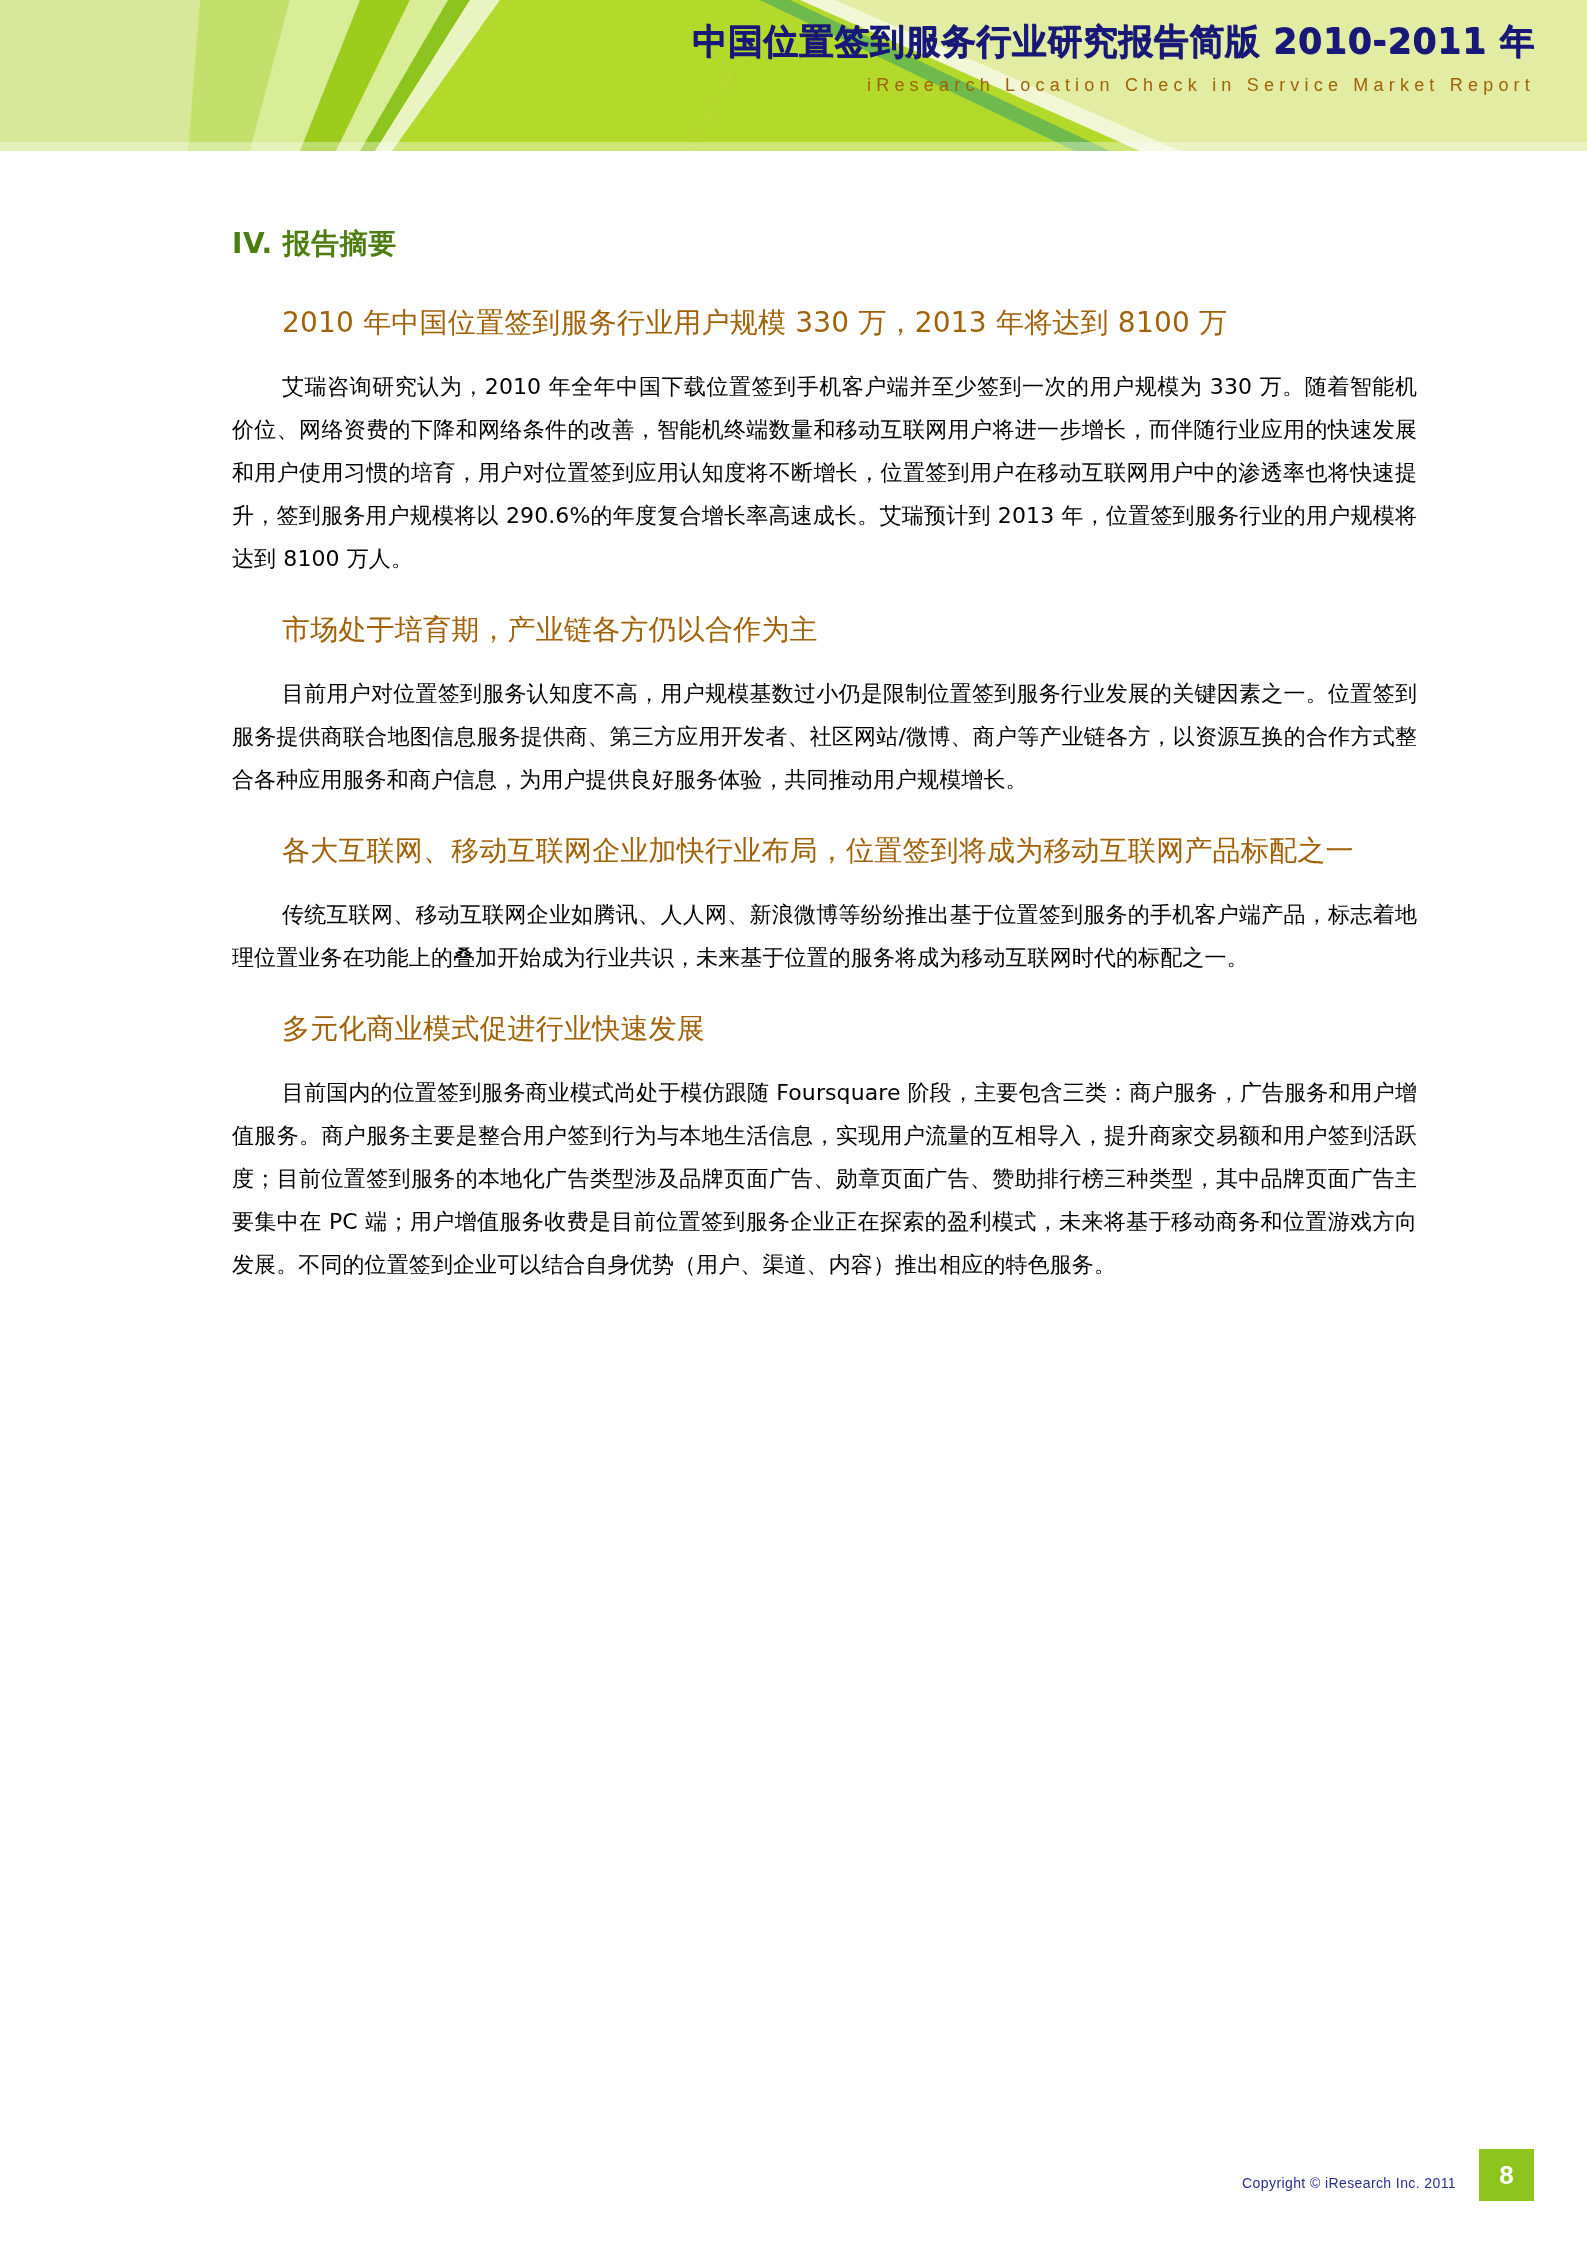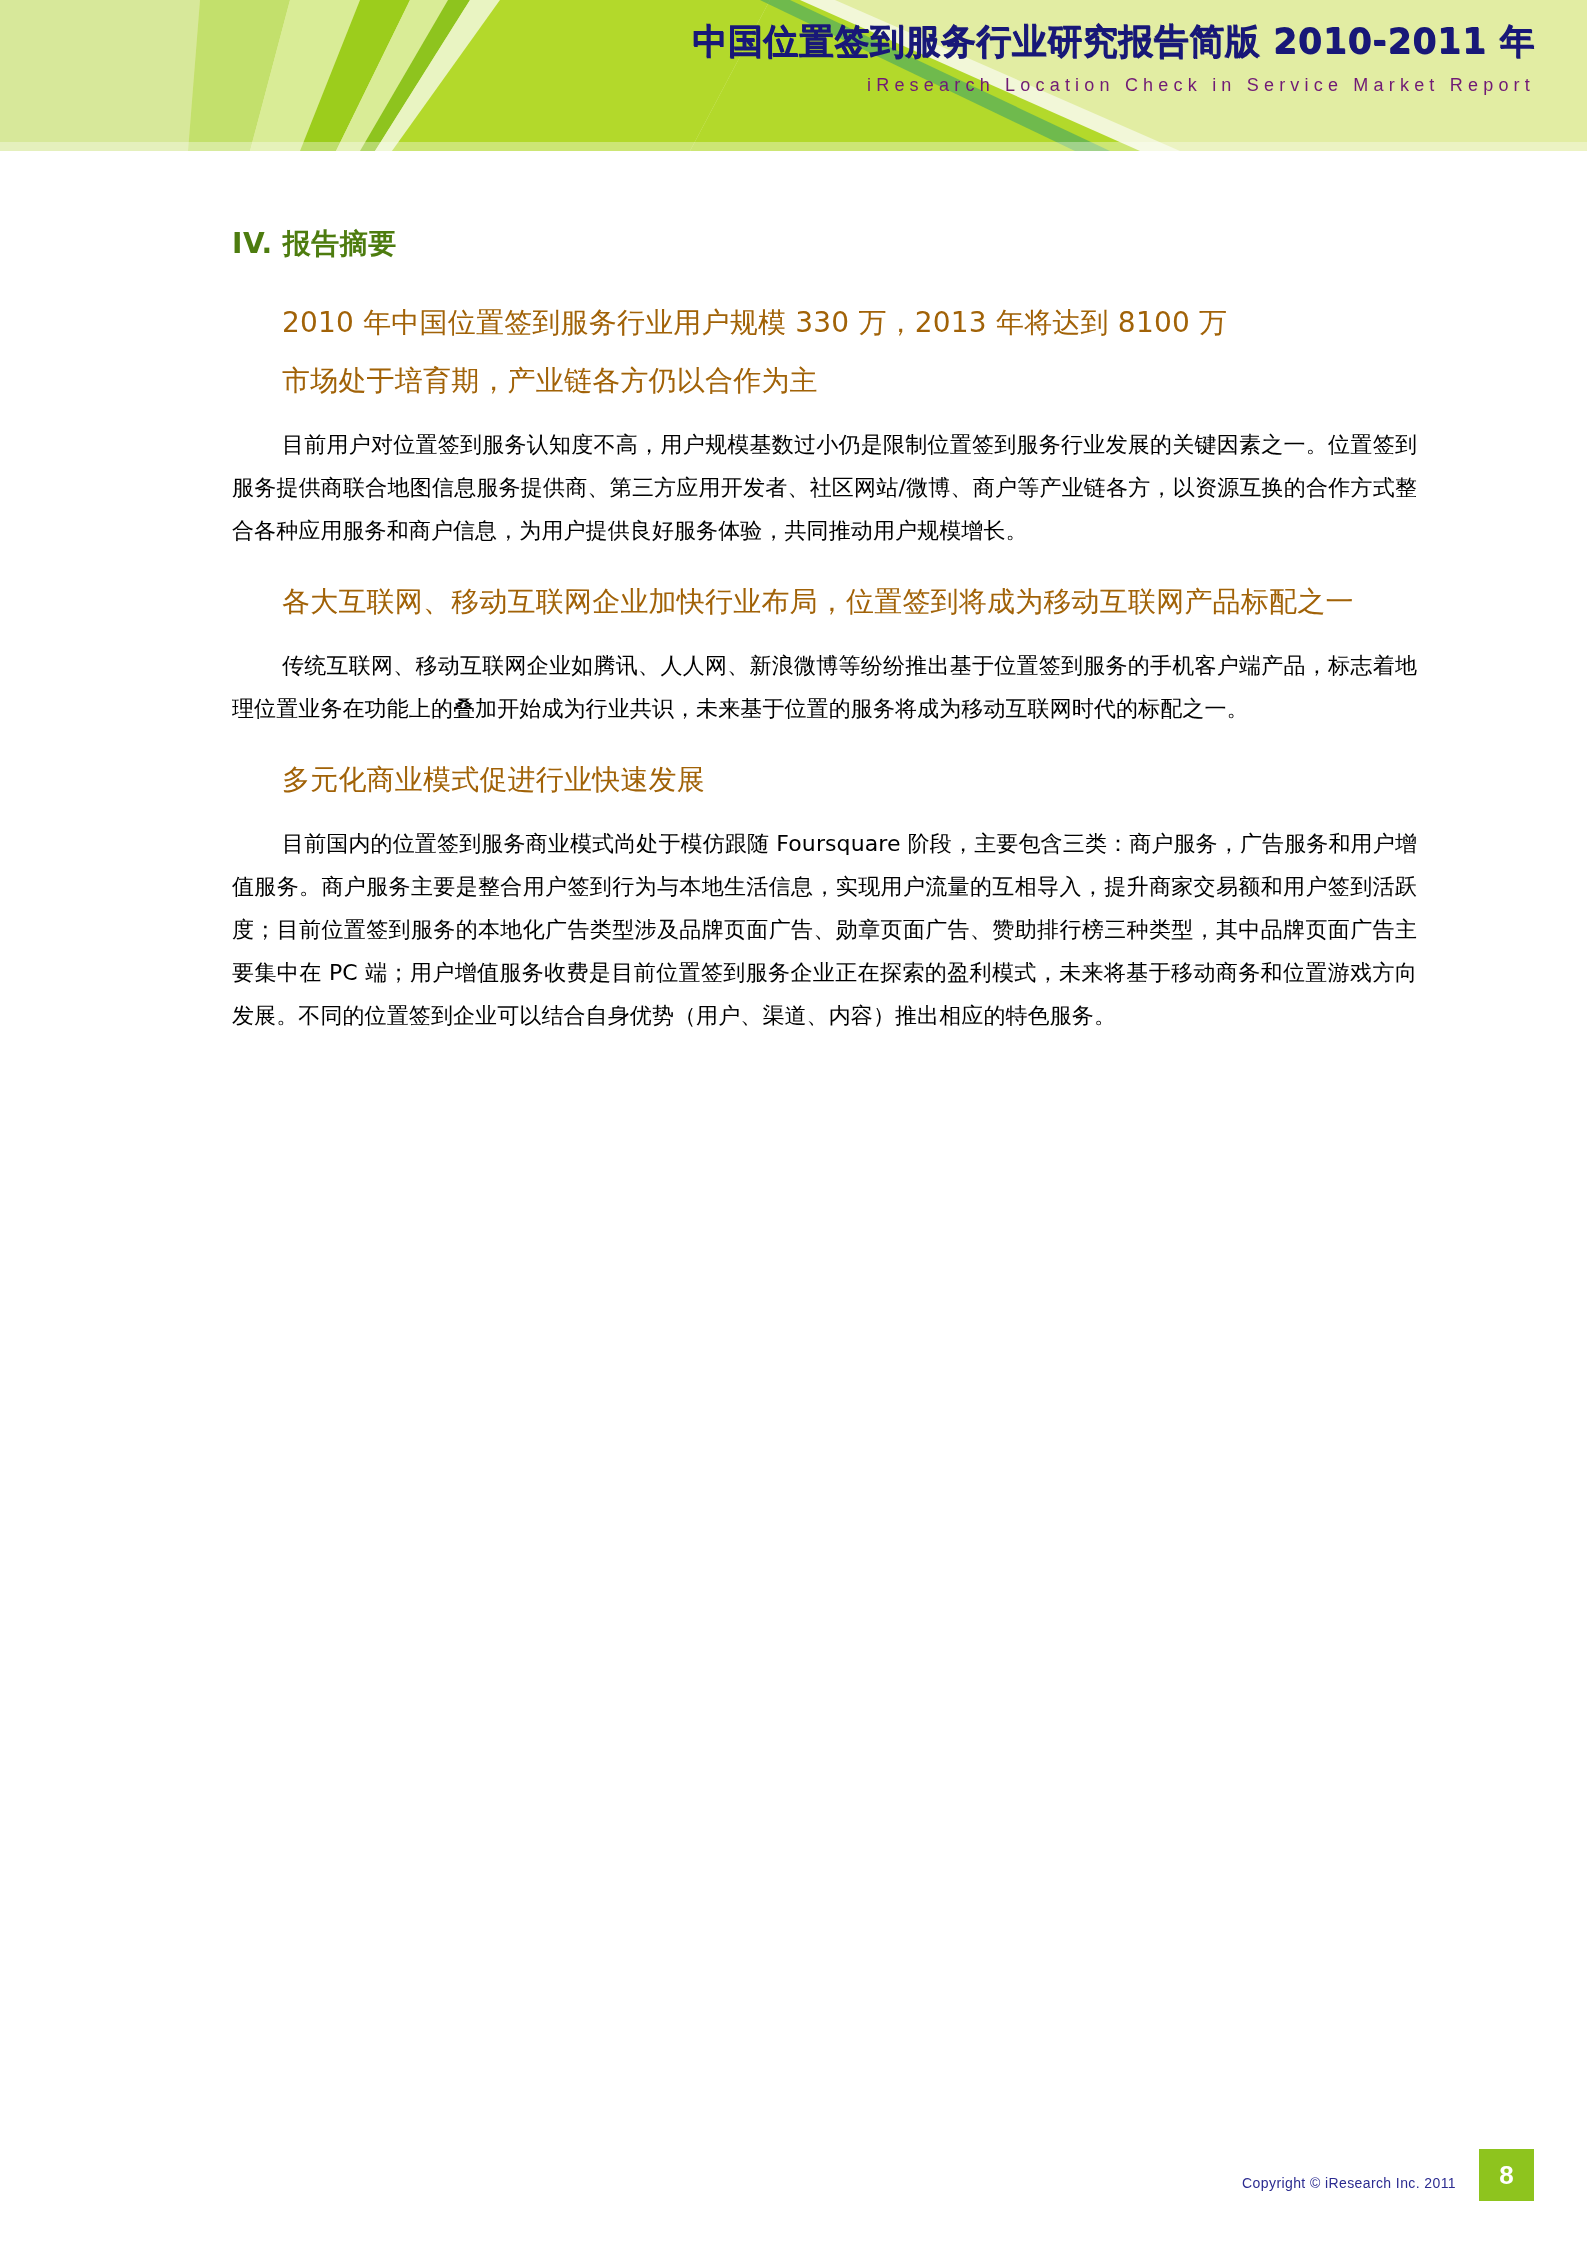--- a/index.html
+++ b/index.html
@@ -52,21 +52,21 @@
     font-weight: bold;
     color: #181878;
     letter-spacing: 0.5px;
     line-height: 46px;
     white-space: nowrap;
     text-shadow: 0.5px 0.5px 0 #181878;
   }
   .header-subtitle {
     font-family: "Liberation Sans", sans-serif;
     font-size: 18px;
-    color: #701a75;
+    color: #a16207;
     letter-spacing: 5.2px;
     line-height: 30px;
     margin-top: 6px;
     white-space: nowrap;
   }
 
   
   .content {
     position: absolute;
     left: 232px;
@@ -178,20 +178,21 @@
       <div class="header-subtitle">iResearch Location Check in Service Market Report</div>
     </div>
   </div>
 
   <div class="content">
 
     <h1 class="section-title">IV. 报告摘要</h1>
 
     <div class="block">
       <h2 class="sub-head">2010 年中国位置签到服务行业用户规模 330 万，2013 年将达到 8100 万</h2>
+      <p class="para">艾瑞咨询研究认为，2010 年全年中国下载位置签到手机客户端并至少签到一次的用户规模为 330 万。随着智能机价位、网络资费的下降和网络条件的改善，智能机终端数量和移动互联网用户将进一步增长，而伴随行业应用的快速发展和用户使用习惯的培育，用户对位置签到应用认知度将不断增长，位置签到用户在移动互联网用户中的渗透率也将快速提升，签到服务用户规模将以 290.6%的年度复合增长率高速成长。艾瑞预计到 2013 年，位置签到服务行业的用户规模将达到 8100 万人。</p>
     </div>
 
     <div class="block">
       <h2 class="sub-head">市场处于培育期，产业链各方仍以合作为主</h2>
       <p class="para">目前用户对位置签到服务认知度不高，用户规模基数过小仍是限制位置签到服务行业发展的关键因素之一。位置签到服务提供商联合地图信息服务提供商、第三方应用开发者、社区网站/微博、商户等产业链各方，以资源互换的合作方式整合各种应用服务和商户信息，为用户提供良好服务体验，共同推动用户规模增长。</p>
     </div>
 
     <div class="block">
       <h2 class="sub-head">各大互联网、移动互联网企业加快行业布局，位置签到将成为移动互联网产品标配之一</h2>
       <p class="para">传统互联网、移动互联网企业如腾讯、人人网、新浪微博等纷纷推出基于位置签到服务的手机客户端产品，标志着地理位置业务在功能上的叠加开始成为行业共识，未来基于位置的服务将成为移动互联网时代的标配之一。</p>

